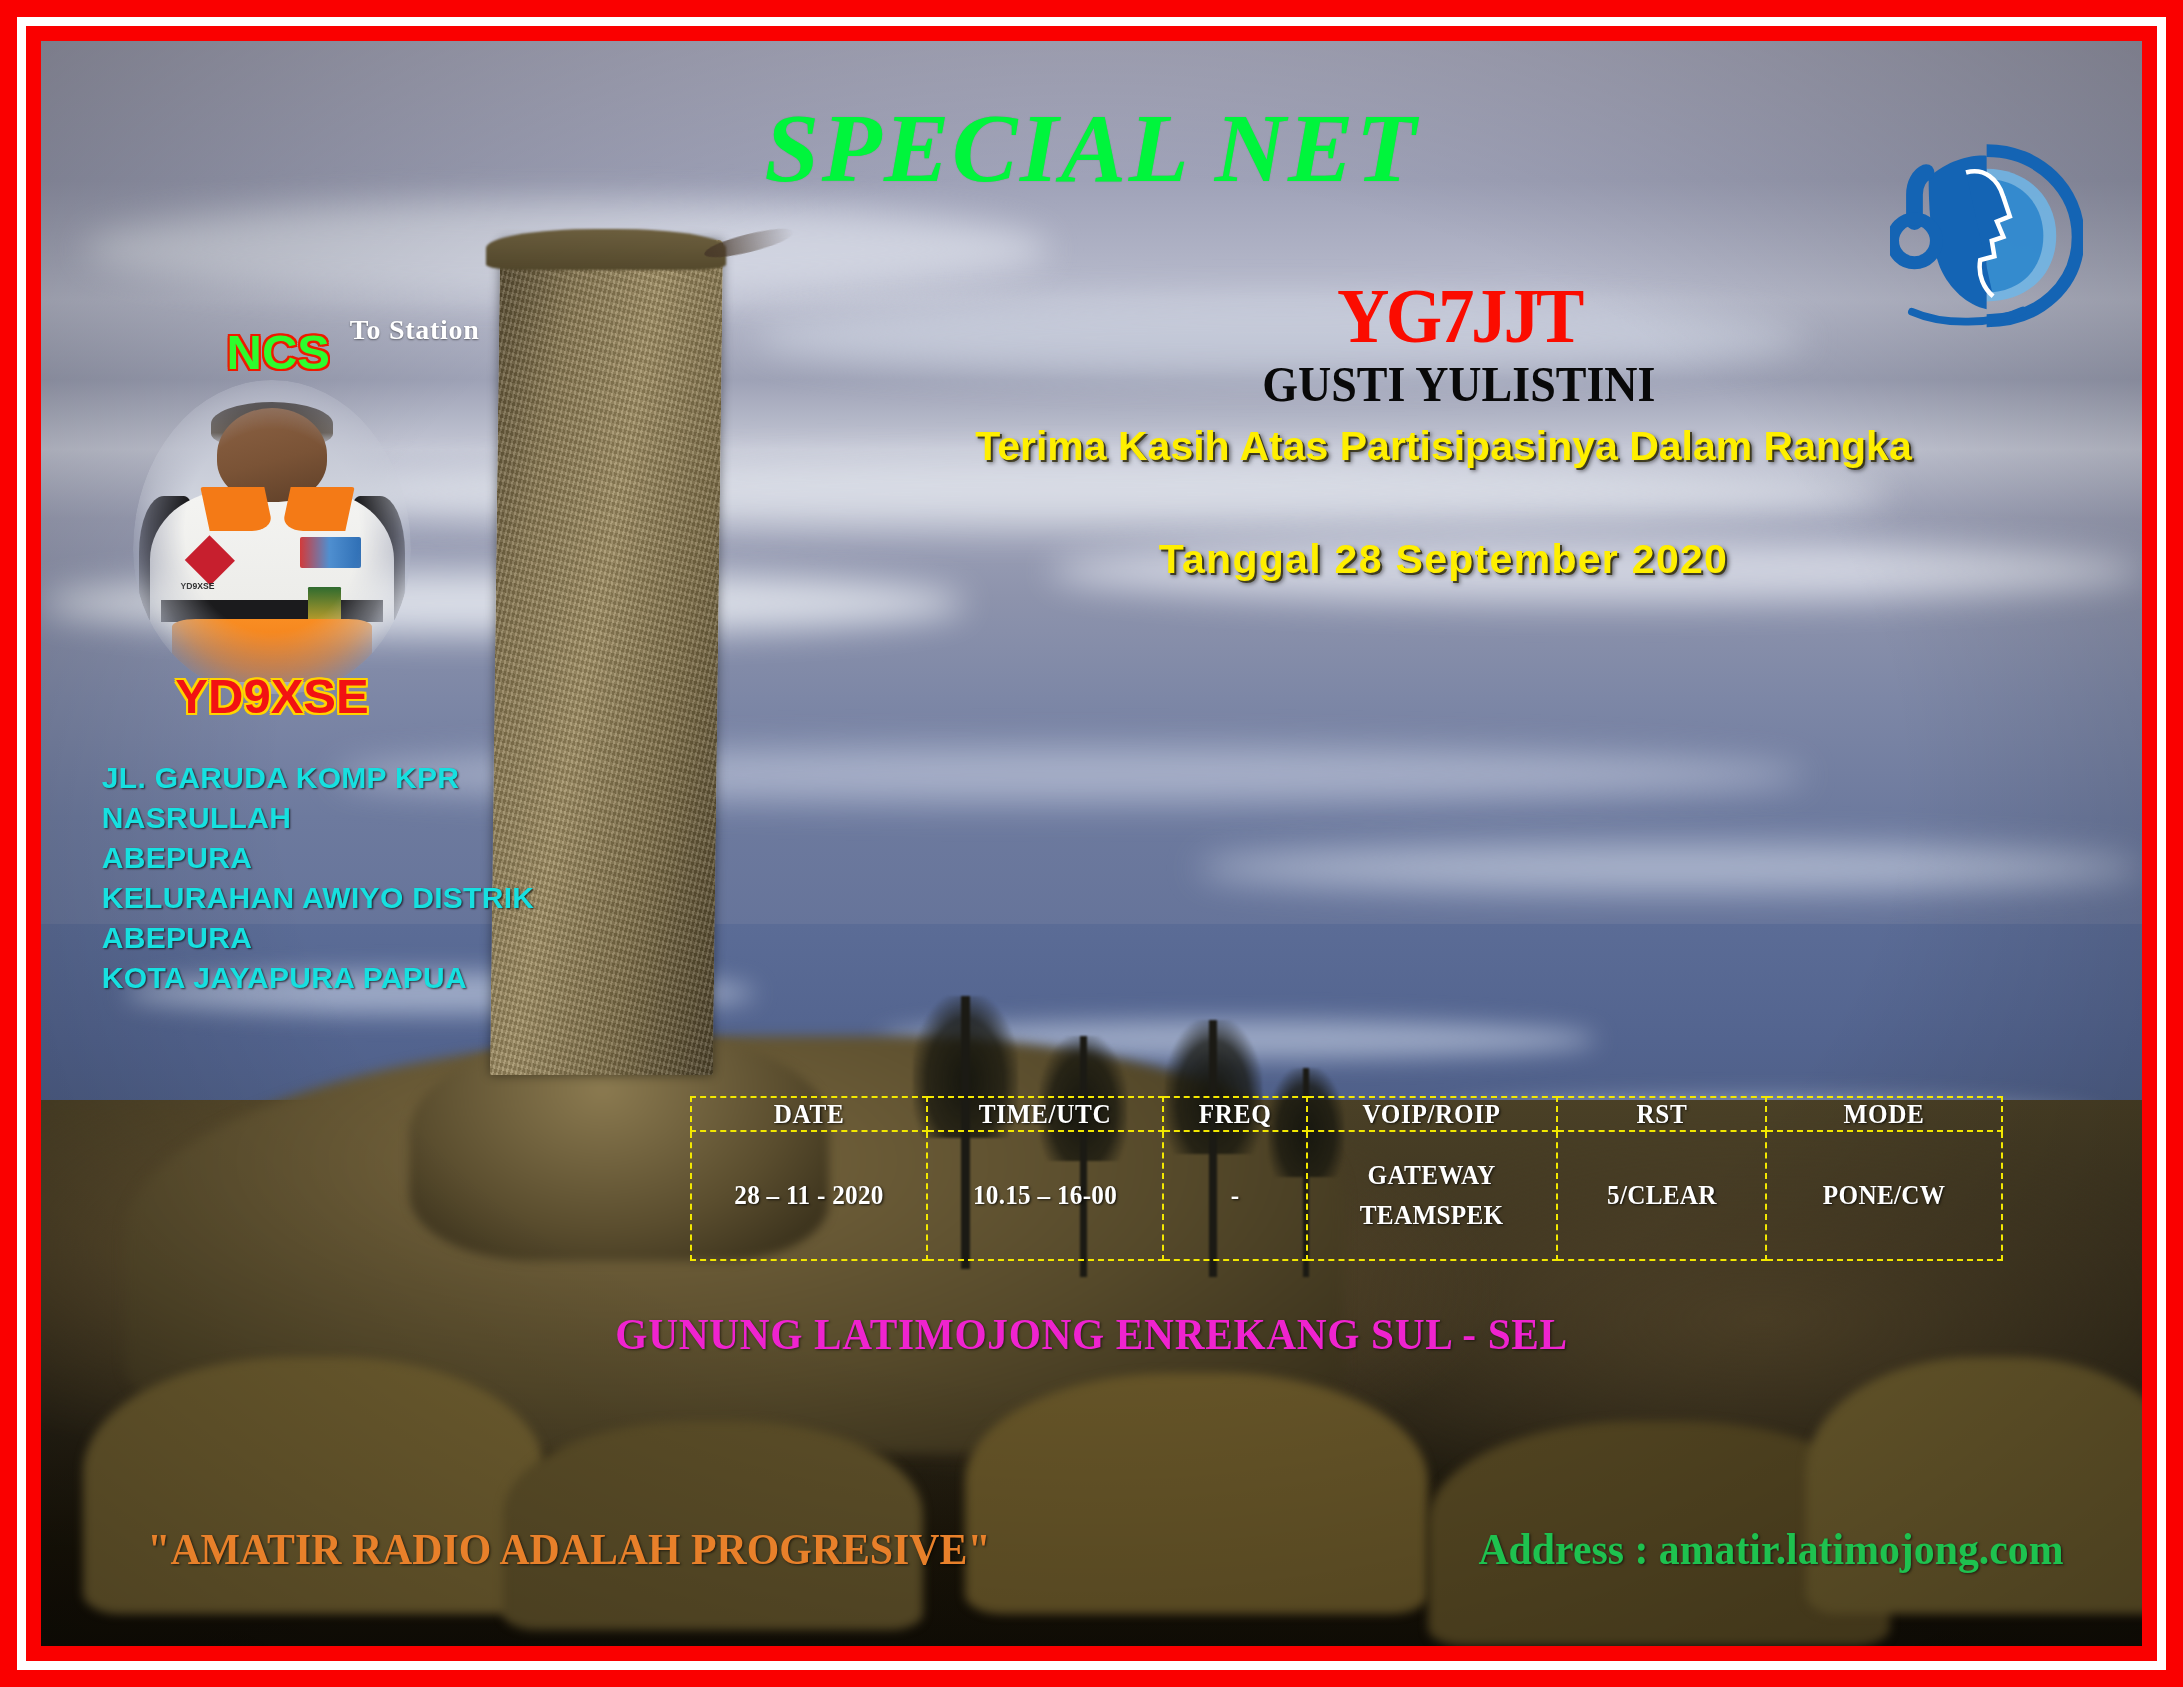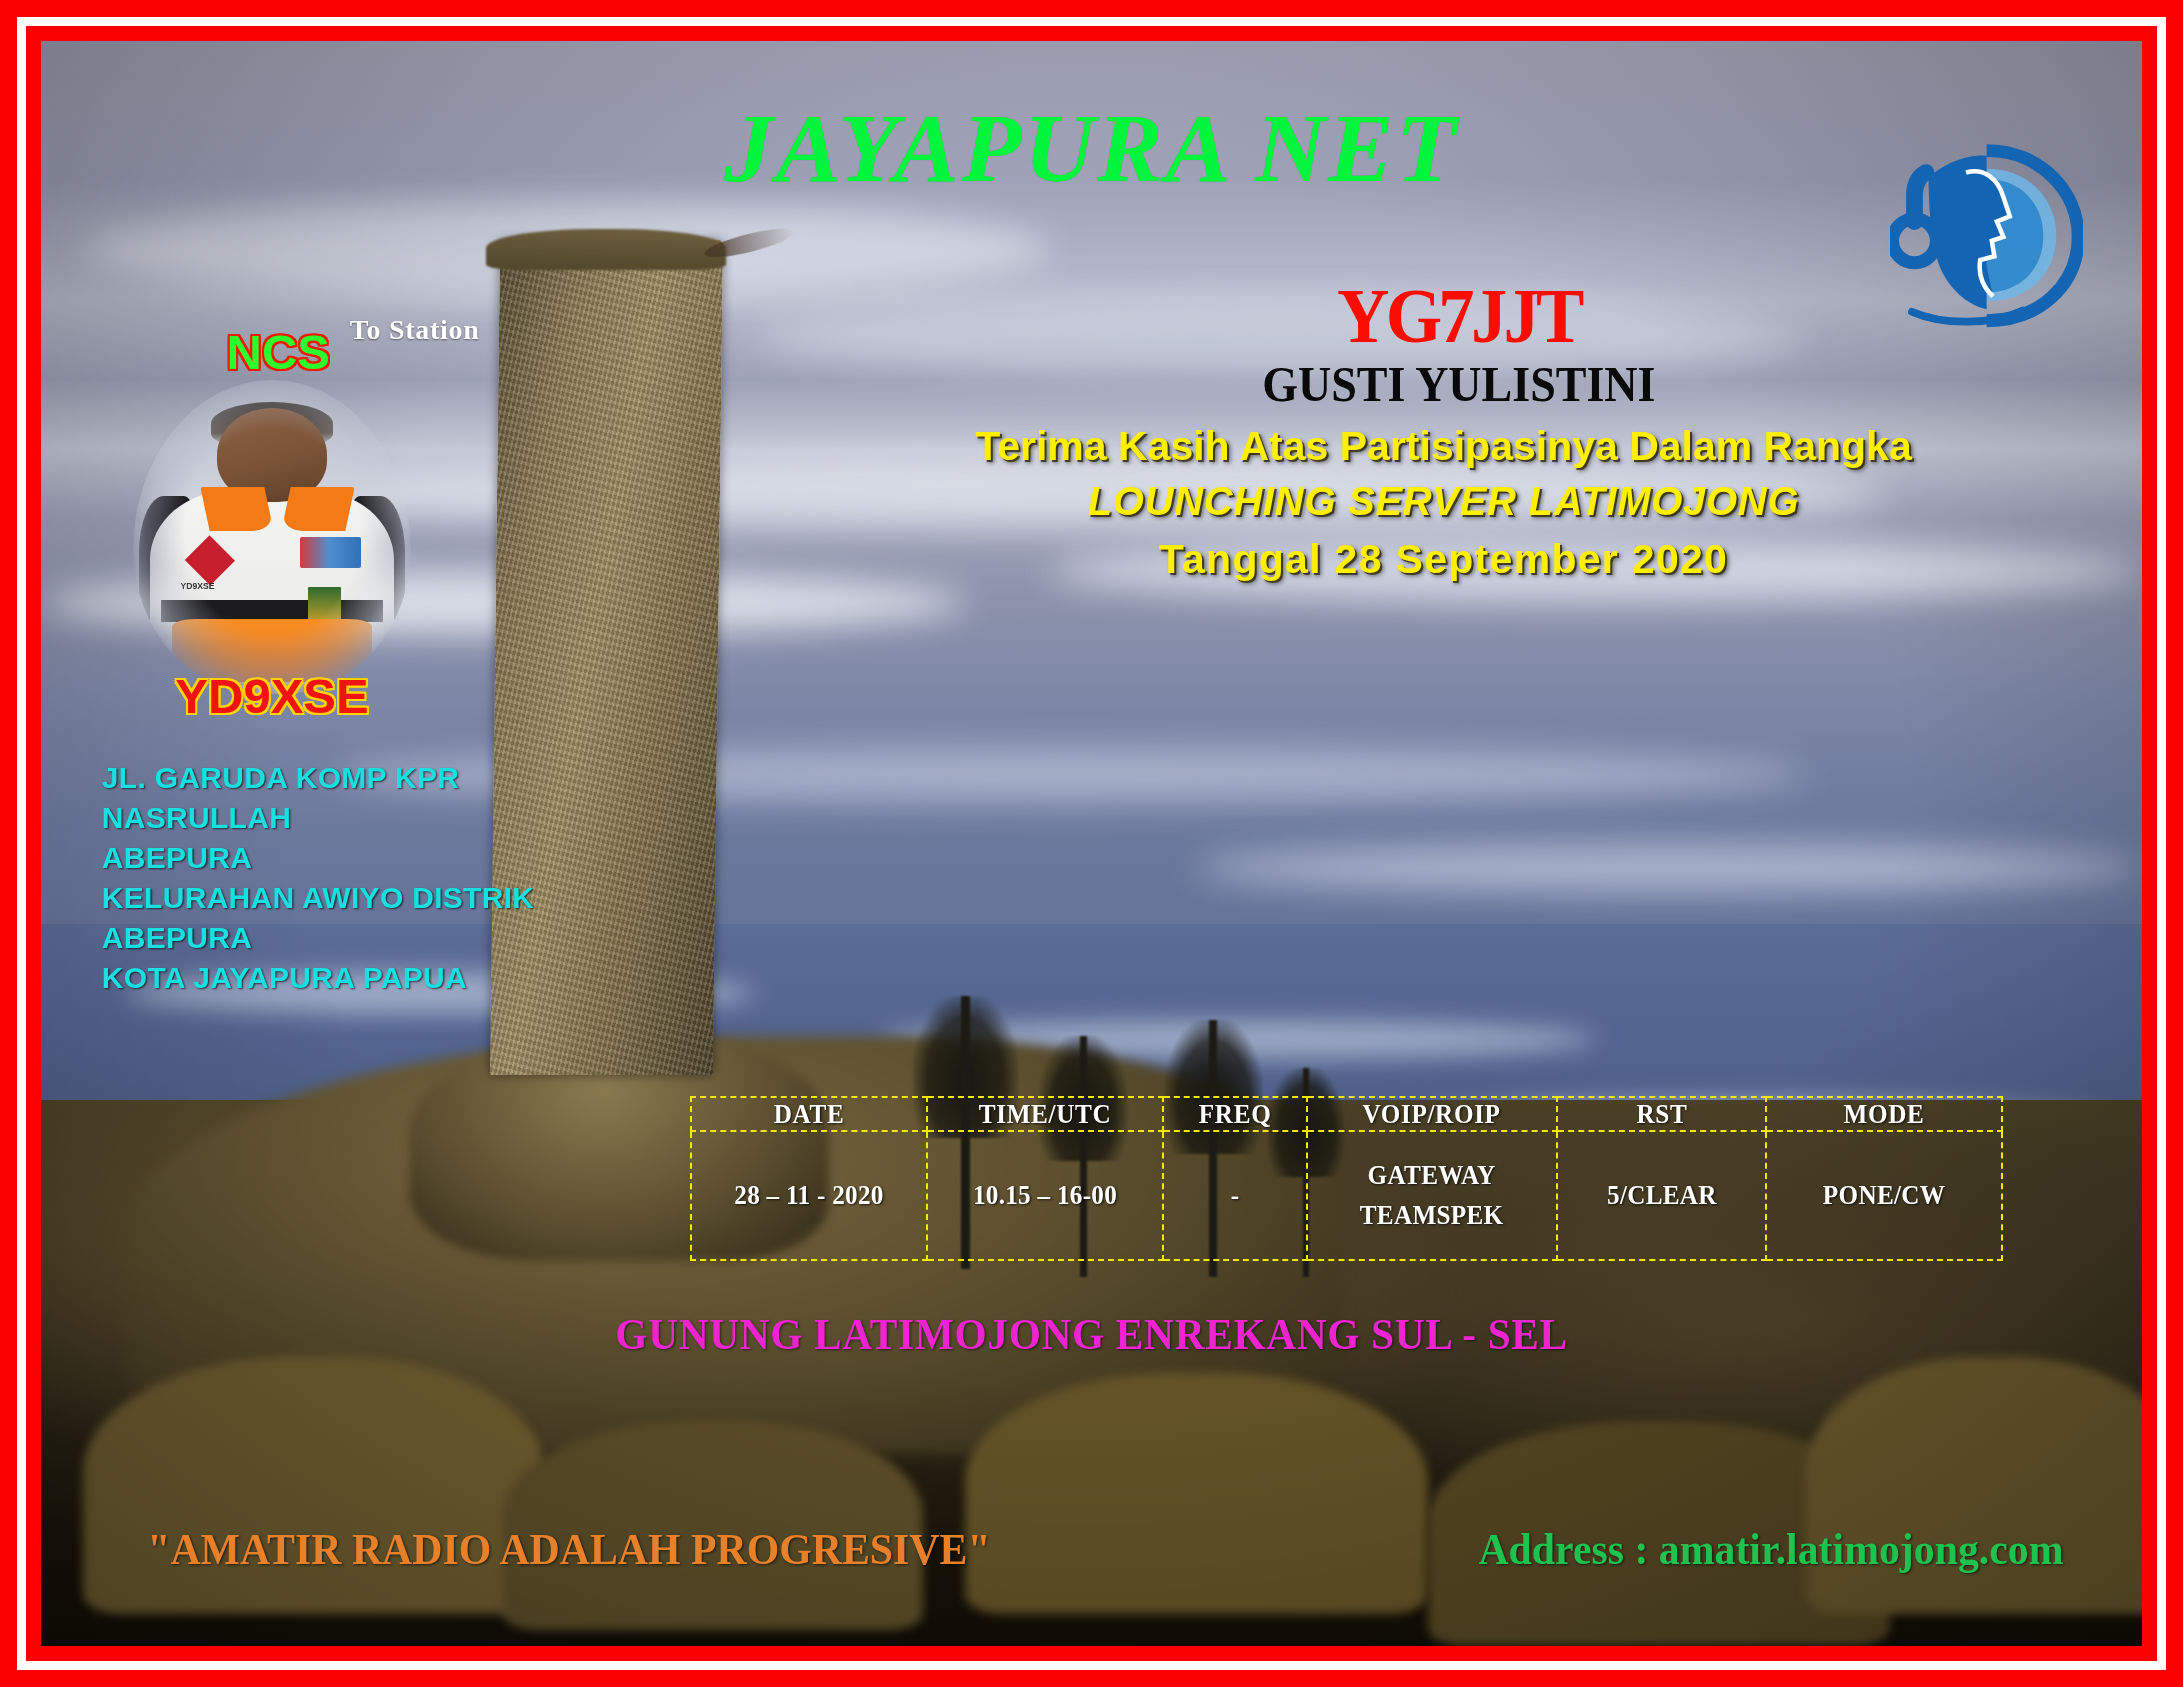--- a/index.html
+++ b/index.html
@@ -339,29 +339,28 @@
           <path d="M60 60 C92 30 132 24 150 26 L150 264 C120 258 92 232 78 200
                    C64 166 60 112 60 60 Z" fill="#1464b4"></path>
           <path d="M118 52 C146 44 168 62 176 90 L186 120 L166 128 L176 152
                    L158 158 L162 182 L140 188 C136 212 146 232 160 244" fill="#1464b4" stroke="#ffffff" stroke-width="7"></path>
           <path d="M56 52 C46 56 38 70 38 86 L38 128" fill="none" stroke="#1464b4" stroke-width="26" stroke-linecap="round"></path>
           <circle cx="38" cy="158" r="34" fill="none" stroke="#1464b4" stroke-width="20"></circle>
           <path d="M34 268 C84 290 160 288 206 266" fill="none" stroke="#1464b4" stroke-width="12" stroke-linecap="round"></path>
         </svg>
       </div>
 
-      <div id="t-special-net">JAYAPURA NET</div>
+      <div id="t-special-net">SPECIAL NET</div>
 
       <div id="t-to-station">To Station</div>
 
       <div id="t-callsign">YG7JJT</div>
       <div id="t-name">GUSTI YULISTINI</div>
 
       <div class="yl" id="y1">Terima Kasih Atas Partisipasinya Dalam Rangka</div>
-      <div class="yl" id="y2">LOUNCHING SERVER LATIMOJONG</div>
       <div class="yl" id="y3">Tanggal  28  September  2020</div>
 
       <div id="t-ncs">NCS</div>
 
       <div id="op-photo">
         <div class="bg"></div>
         <div class="shoulderL"></div>
         <div class="shoulderR"></div>
         <div class="body"></div>
         <div class="hair"></div>

